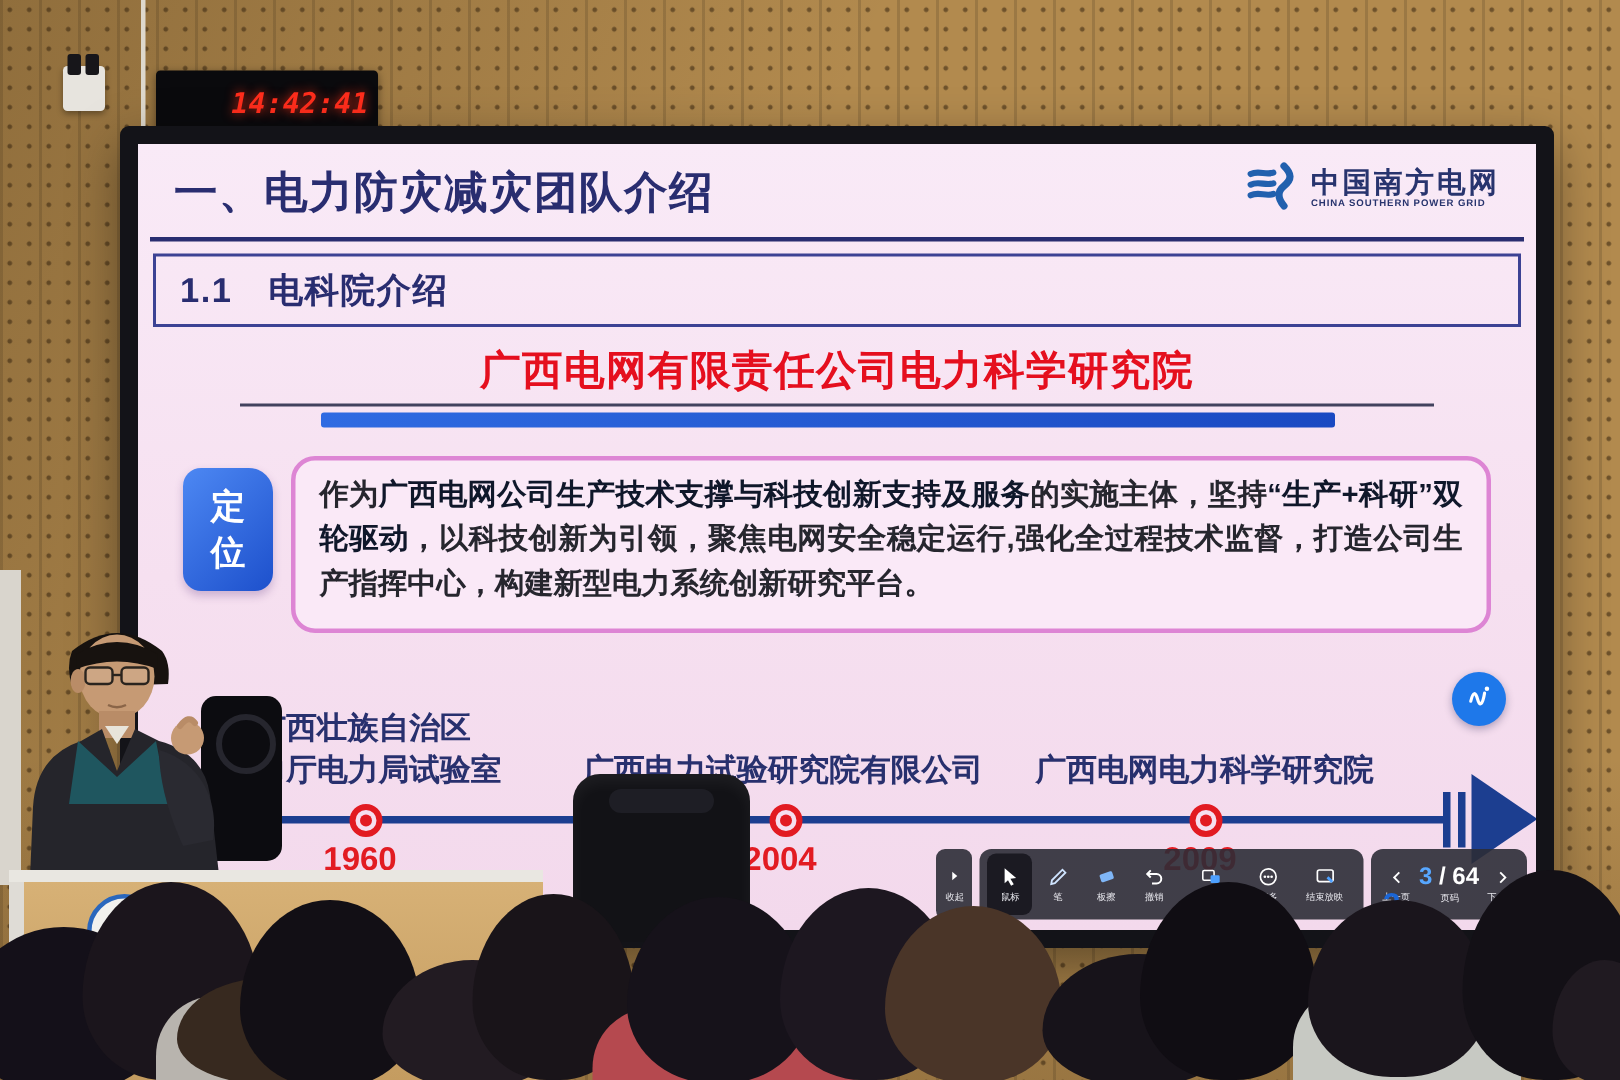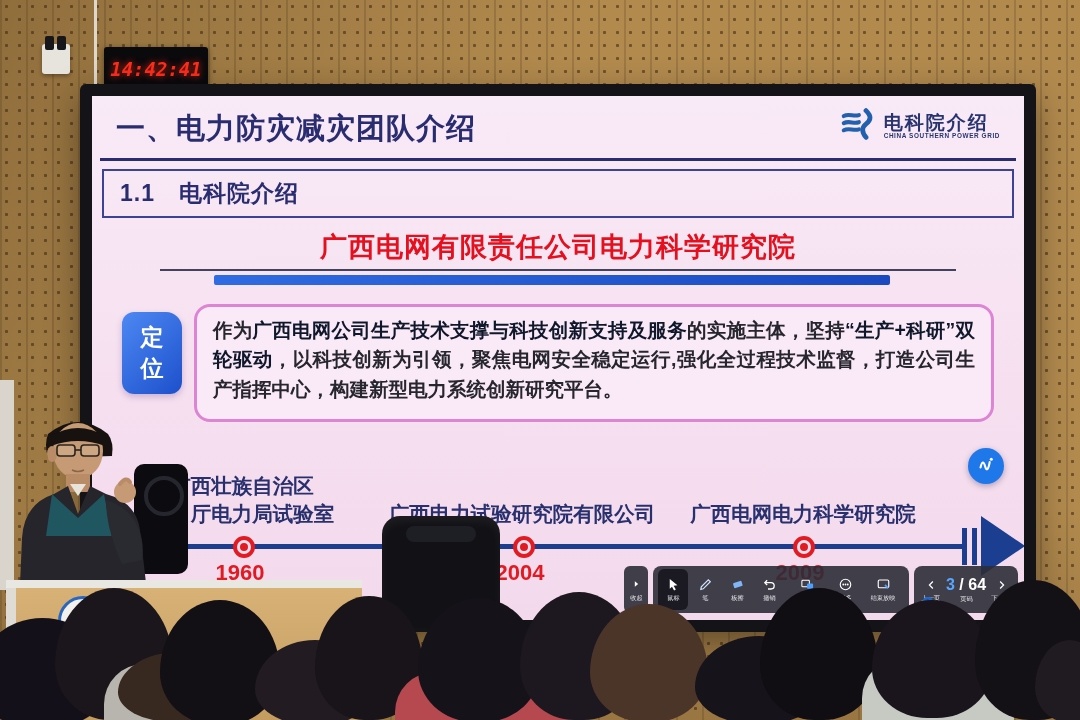--- a/index.html
+++ b/index.html
@@ -11,21 +11,21 @@
       radial-gradient(rgba(42,26,9,.5) 1.3px, transparent 1.9px);
     background-size:auto,13px 13px;}
   .wall-shade{position:absolute;inset:0;background:linear-gradient(115deg,rgba(56,38,14,.28),rgba(0,0,0,0) 42%),linear-gradient(0deg,rgba(40,26,10,.18),rgba(0,0,0,0) 30%);pointer-events:none;}
 
   
   #outlet{position:absolute;left:42px;top:44px;width:28px;height:30px;background:#e7e4de;border-radius:3px;box-shadow:0 2px 4px rgba(0,0,0,.35);}
   #outlet .plug{position:absolute;top:-8px;width:9px;height:14px;background:#17161a;border-radius:2px;}
   #outlet .p1{left:3px}#outlet .p2{left:15px}
   #cord{position:absolute;left:94px;top:0;width:3px;height:116px;background:#ded8cc;}
   #cord-handle{position:absolute;left:87px;top:112px;width:14px;height:27px;background:#b49e79;border-radius:7px;box-shadow:0 1px 3px rgba(0,0,0,.4);}
-  #clock{position:absolute;left:104px;top:47px;width:104px;height:43px;background:#0a0a0d;border-radius:3px;display:flex;align-items:center;justify-content:center;box-shadow:0 2px 6px rgba(0,0,0,.45);}
+  #clock{position:absolute;left:104px;top:47px;width:104px;height:43px;background:#0a0a0d;border-radius:3px;display:flex;align-items:center;justify-content:center;box-shadow:0 2px 6px rgba(0,0,0,.45);padding-left:44px;}
   #clock .digits{font-family:"DejaVu Sans Mono",monospace;font-weight:bold;font-size:19px;color:#ff2d1c;text-shadow:0 0 7px rgba(255,48,24,.85);letter-spacing:0px;font-style:italic;}
 
   
   #screen{position:absolute;left:80px;top:84px;width:956px;height:548px;background:#131318;border-radius:6px;padding:12px;box-sizing:border-box;box-shadow:0 12px 34px rgba(0,0,0,.4);}
   #slide{position:relative;width:932px;height:524px;background:linear-gradient(180deg,#f9eaf7 0%,#f6e0f0 55%,#f3d9ec 100%);overflow:hidden;}
 
   .chapter-title{position:absolute;left:24px;top:13px;font-size:29px;font-weight:bold;color:#292d70;letter-spacing:1px;}
   .brand{position:absolute;right:24px;top:12px;display:flex;align-items:center;gap:8px;}
   .brand .txt{display:flex;flex-direction:column;line-height:1.05;}
   .brand .zh{font-size:19px;font-weight:bold;color:#28346e;letter-spacing:2px;}
@@ -118,21 +118,21 @@
       <div class="brand">
         <span>
           <svg width="36" height="32" viewBox="0 0 40 36">
             <path d="M4 9 c6 -3 11 1 17 -1" stroke="#2160ae" stroke-width="4.6" fill="none" stroke-linecap="round"></path>
             <path d="M4 17 c6 -3 11 1 17 -1" stroke="#2160ae" stroke-width="4.6" fill="none" stroke-linecap="round"></path>
             <path d="M4 25 c6 -3 11 1 17 -1" stroke="#2160ae" stroke-width="4.6" fill="none" stroke-linecap="round"></path>
             <path d="M29 3 c6 6 6 10 0 15 c-5 4 -5 9 0 15" stroke="#2160ae" stroke-width="5.4" fill="none" stroke-linecap="round"></path>
           </svg>
         </span>
         <span class="txt">
-          <span class="zh">电科院介绍</span>
+          <span class="zh">中国南方电网</span>
           <span class="en">CHINA SOUTHERN POWER GRID</span>
         </span>
       </div>
 
       <div class="hdr-divider"></div>
 
       <div class="section-box">
         <span>1.1　电科院介绍</span>
       </div>
 

